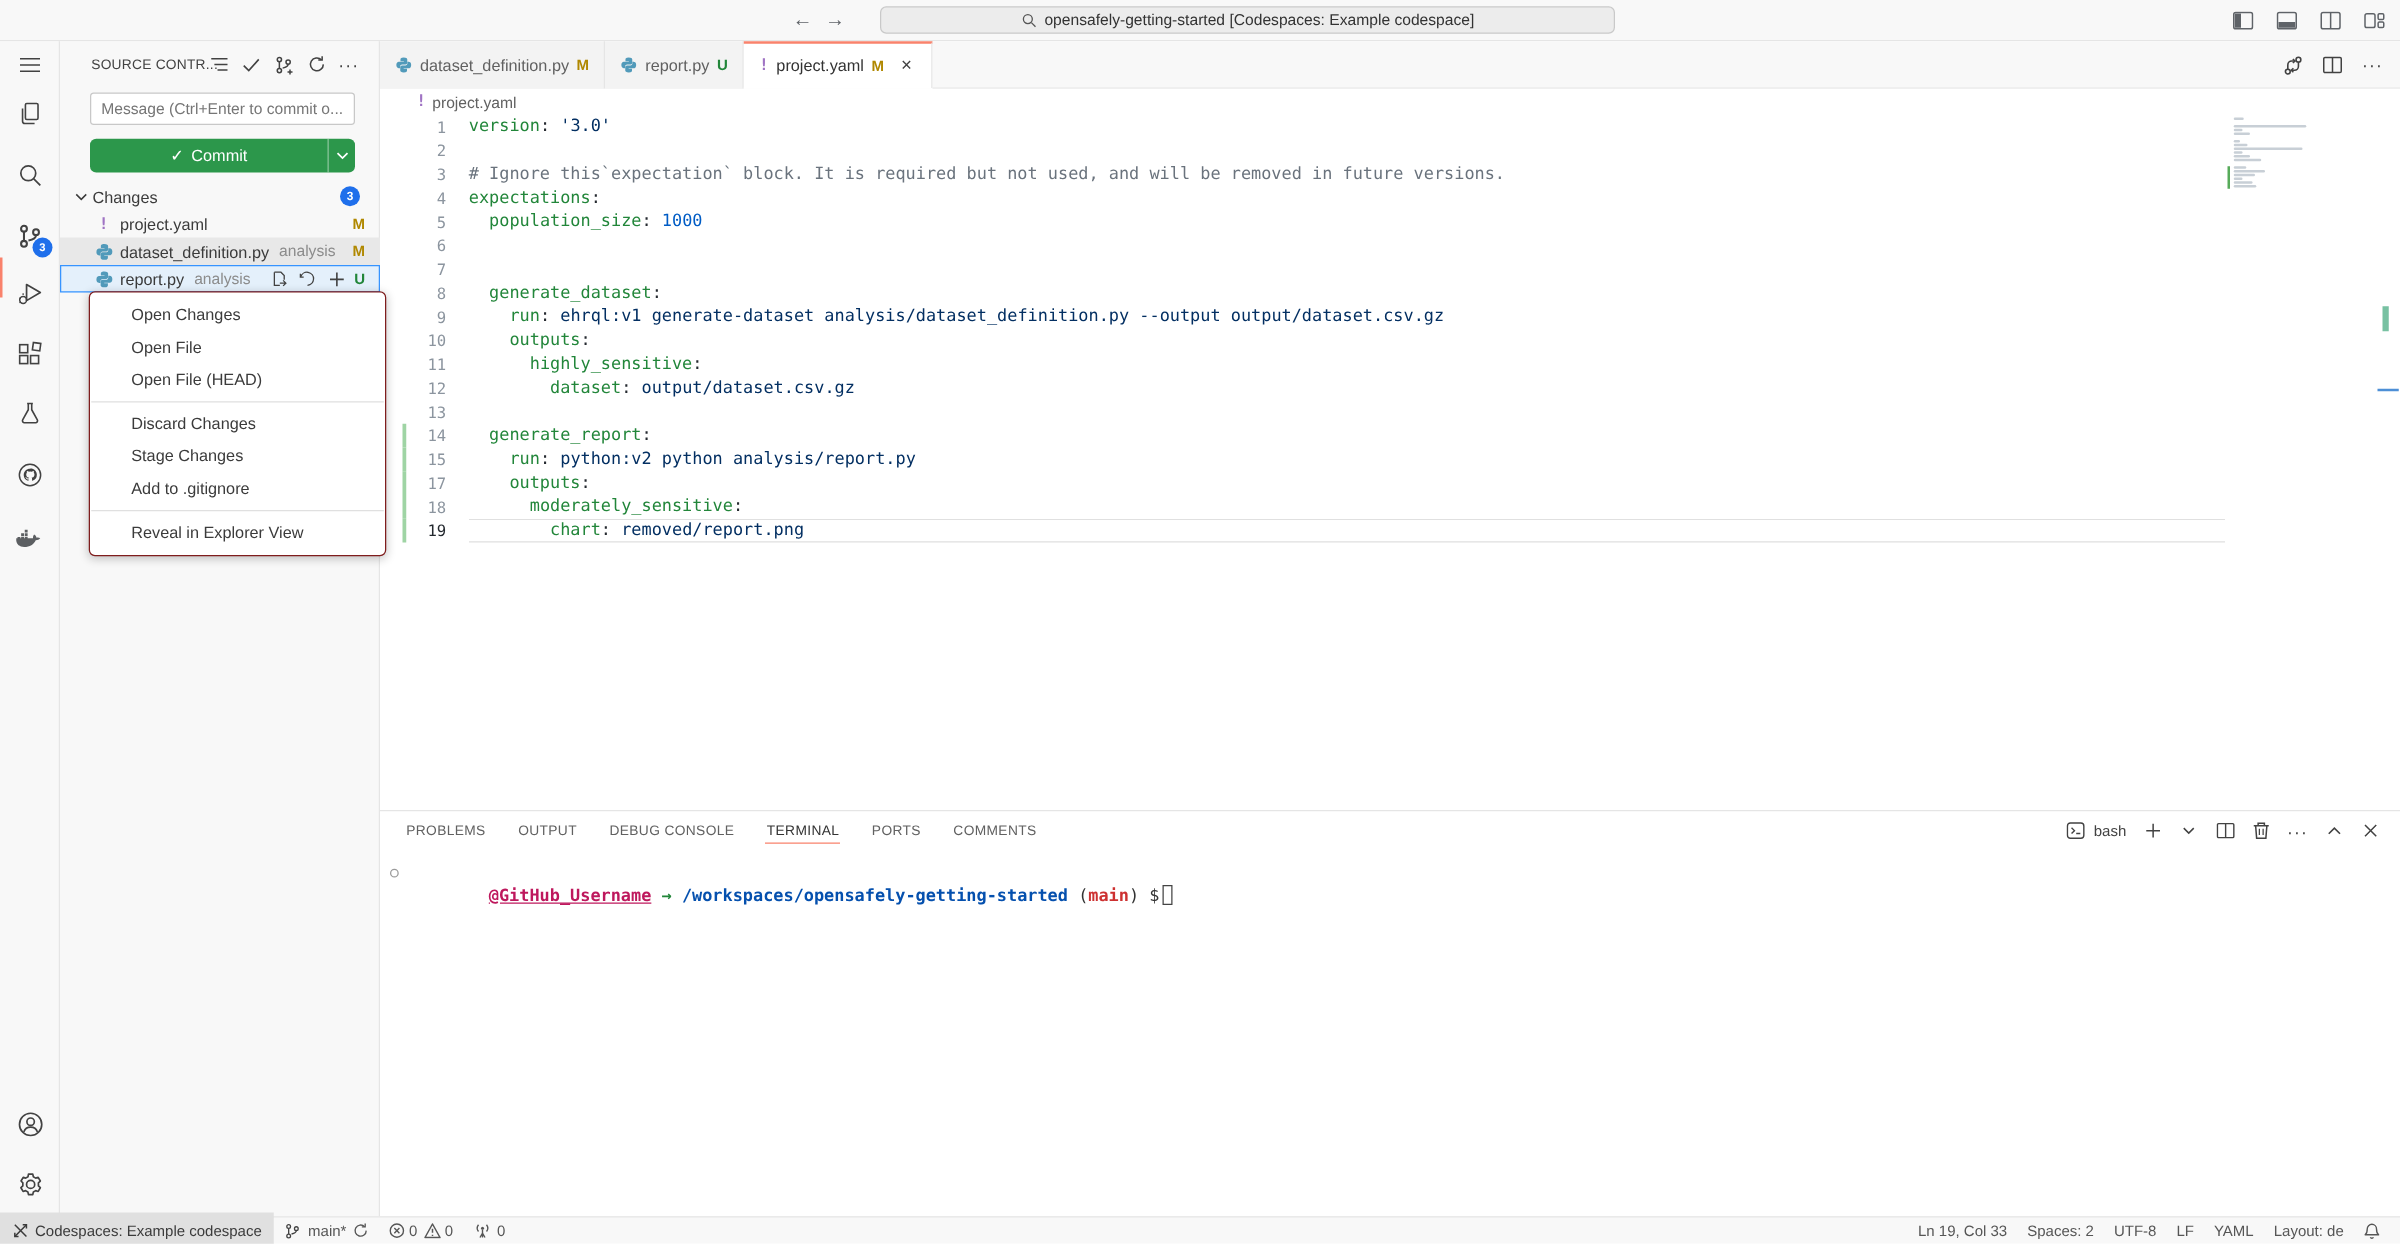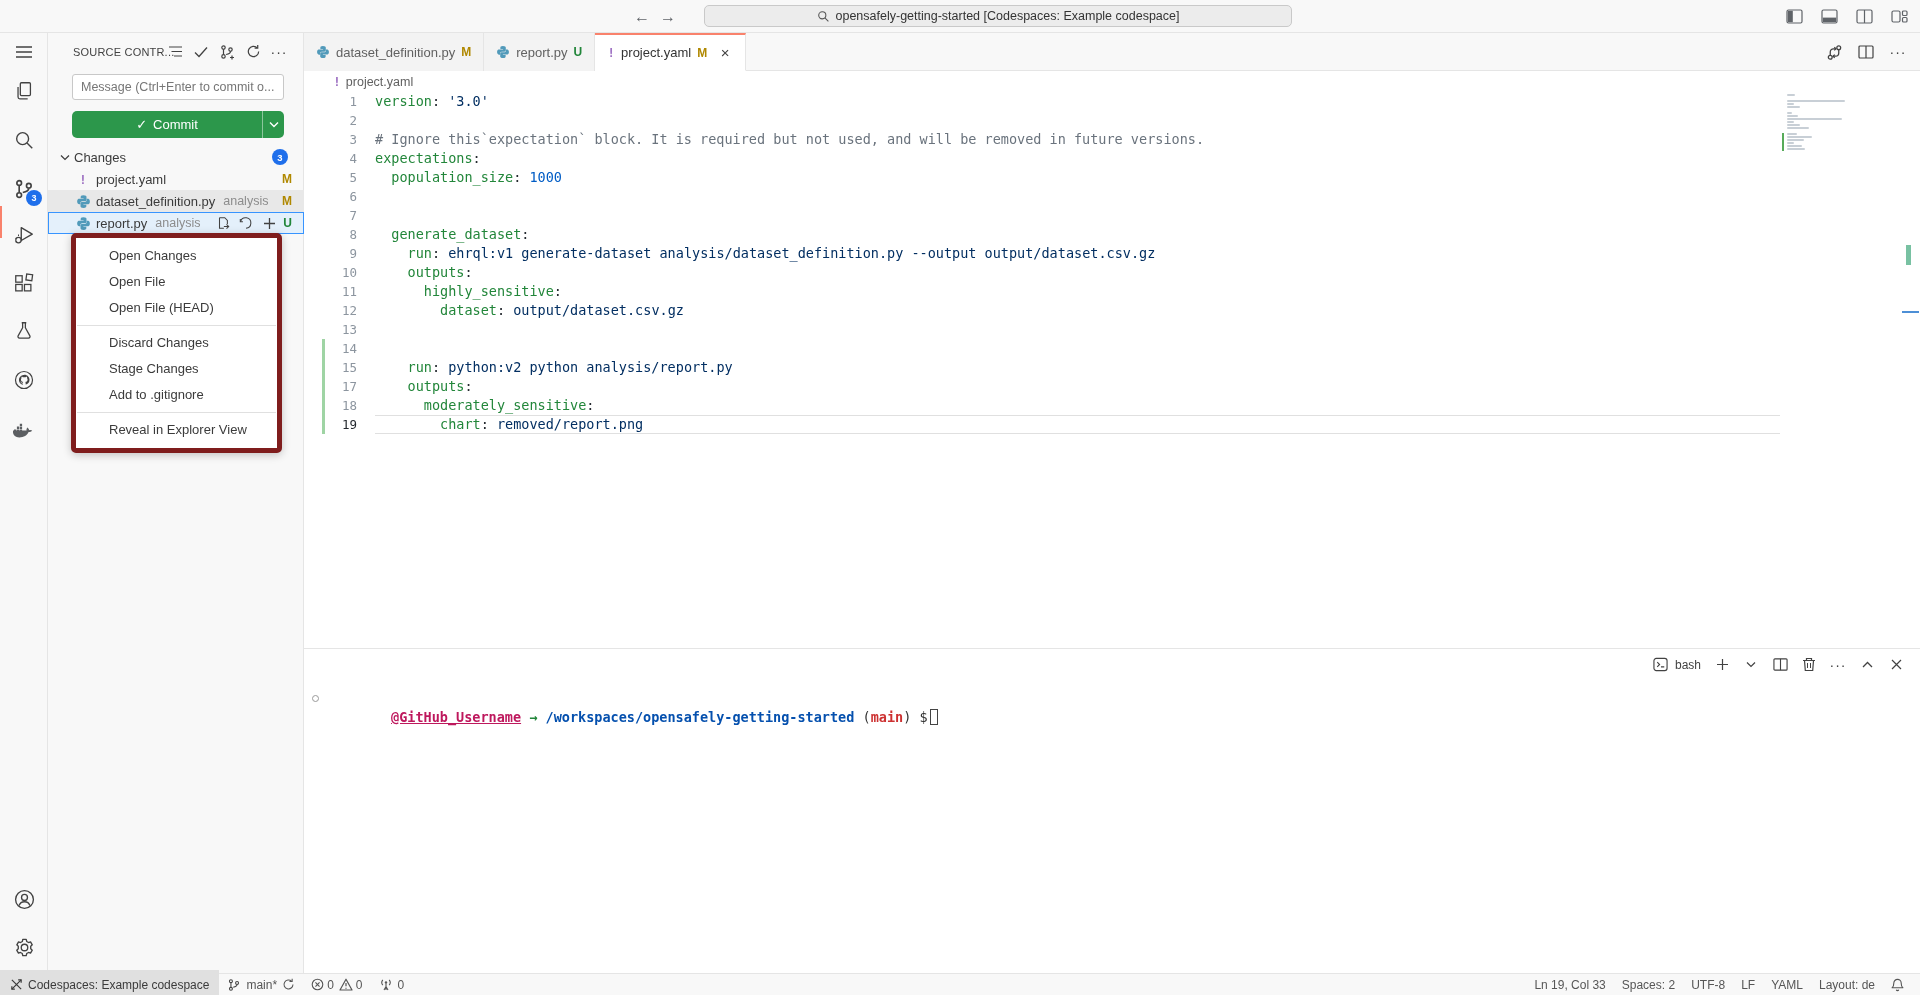--- a/index.html
+++ b/index.html
@@ -44,21 +44,21 @@
   .row-icon { margin-left:27px; width:16px; height:16px; display:flex; align-items:center; justify-content:center; flex:none; }
   .row-name { margin-left:5px; white-space:nowrap; color:#3b3b3b; }
   .row-folder { margin-left:8px; color:#8c8c8c; font-size:12.5px; white-space:nowrap; }
   .row-status { position:absolute; right:12px; font-size:12px; font-weight:bold; }
   .st-M { color:#b08800; } .st-U { color:#22863a; }
   .row-actions { position:absolute; right:26px; display:flex; gap:5px; align-items:center; }
   .row-actions .ibtn { width:18px; height:18px; display:flex; align-items:center; justify-content:center; }
   .yaml-bang { color:#a074c4; font-weight:bold; font-size:13px; font-family:"DejaVu Sans Mono",monospace; }
 
   
-  .ctx-menu { position:absolute; left:71px; top:233px; width:211px; background:#ffffff; border:5px solid #7f1d1d; border-radius:5px; box-shadow:0 2px 8px rgba(0,0,0,.22); padding:5px 0; z-index:50; }
+  .ctx-menu { position:absolute; left:71px; top:233px; width:238px; background:#ffffff; border:1px solid #7f1d1d; border-radius:5px; box-shadow:0 2px 8px rgba(0,0,0,.22); padding:5px 0; z-index:50; }
   .ctx-item { height:26px; line-height:26px; padding-left:33px; font-size:13px; color:#3b3b3b; white-space:nowrap; }
   .ctx-sep { height:1px; background:#e0e0e0; margin:4px 1px; }
 
   
   .editor { position:absolute; left:304px; top:33px; width:1616px; height:615px; background:#fff; }
   .tabbar { position:absolute; left:0; top:0; width:1616px; height:38px; background:#f8f8f8; border-bottom:1px solid #e5e5e5; display:flex; }
   .tab { height:38px; display:flex; align-items:center; padding:0 12px; gap:6px; border-right:1px solid #e5e5e5; background:#f3f3f3; color:#616161; font-size:13px; position:relative; white-space:nowrap; }
   .tab.active { background:#fff; color:#333; border-top:2px solid #f9826c; border-bottom:1px solid #fff; margin-bottom:-1px; }
   .tab-status { font-size:12px; font-weight:bold; }
   .tab-close { margin-left:4px; color:#424242; font-size:15px; width:16px; height:16px; display:flex; align-items:center; justify-content:center; border-radius:3px; }
@@ -520,20 +520,21 @@
             <span class="lc"><span class="tok-pln">        </span><span class="tok-key">dataset</span><span class="tok-pun">:</span><span class="tok-str"> output/dataset.csv.gz</span></span>
           </div>
           <div class="line">
             <span class="diffbar"></span>
             <span class="ln">13</span>
             <span class="lc"></span>
           </div>
           <div class="line">
             <span class="diffbar added"></span>
             <span class="ln">14</span>
+            <span class="lc"><span class="tok-pln">  </span><span class="tok-key">generate_report</span><span class="tok-pun">:</span></span>
           </div>
           <div class="line">
             <span class="diffbar added"></span>
             <span class="ln">15</span>
             <span class="lc"><span class="tok-pln">    </span><span class="tok-key">run</span><span class="tok-pun">:</span><span class="tok-str"> python:v2 python analysis/report.py</span></span>
           </div>
           <div class="line">
             <span class="diffbar added"></span>
             <span class="ln">17</span>
             <span class="lc"><span class="tok-pln">    </span><span class="tok-key">outputs</span><span class="tok-pun">:</span></span>
@@ -570,20 +571,28 @@
           <div class="mm-bar" style="width: 15px;"></div>
           <div class="mm-bar" style="width: 18px;"></div>
           <div class="mm-green" style="top: 39px; height: 18px;"></div>
         </div>
     </div>
   </div>
   <div class="ovr-added" style="position:absolute; left:1906px; top:245px; width:5px; height:20px;"></div>
   <div class="ovr-cursor" style="position:absolute; left:1902px; top:311px; width:17px; height:2px;"></div>
 
   <div class="panel">
+    <div class="panel-tabs">
+      <span class="ptab">PROBLEMS</span>
+      <span class="ptab">OUTPUT</span>
+      <span class="ptab">DEBUG CONSOLE</span>
+      <span class="ptab active">TERMINAL</span>
+      <span class="ptab">PORTS</span>
+      <span class="ptab">COMMENTS</span>
+    </div>
     <div class="panel-actions">
       <span class="shell-label">
         <span>
             <svg width="15" height="15" viewBox="0 0 16 16">
               <rect x="1" y="1.5" width="14" height="13" rx="2.5" fill="none" stroke="#424242" stroke-width="1.2"></rect>
               <path d="M4.5 5.5L7 8l-2.5 2.5M8.5 10.5H12" fill="none" stroke="#424242" stroke-width="1.2"></path>
             </svg>
           </span>
         <span>bash</span>
       </span>

